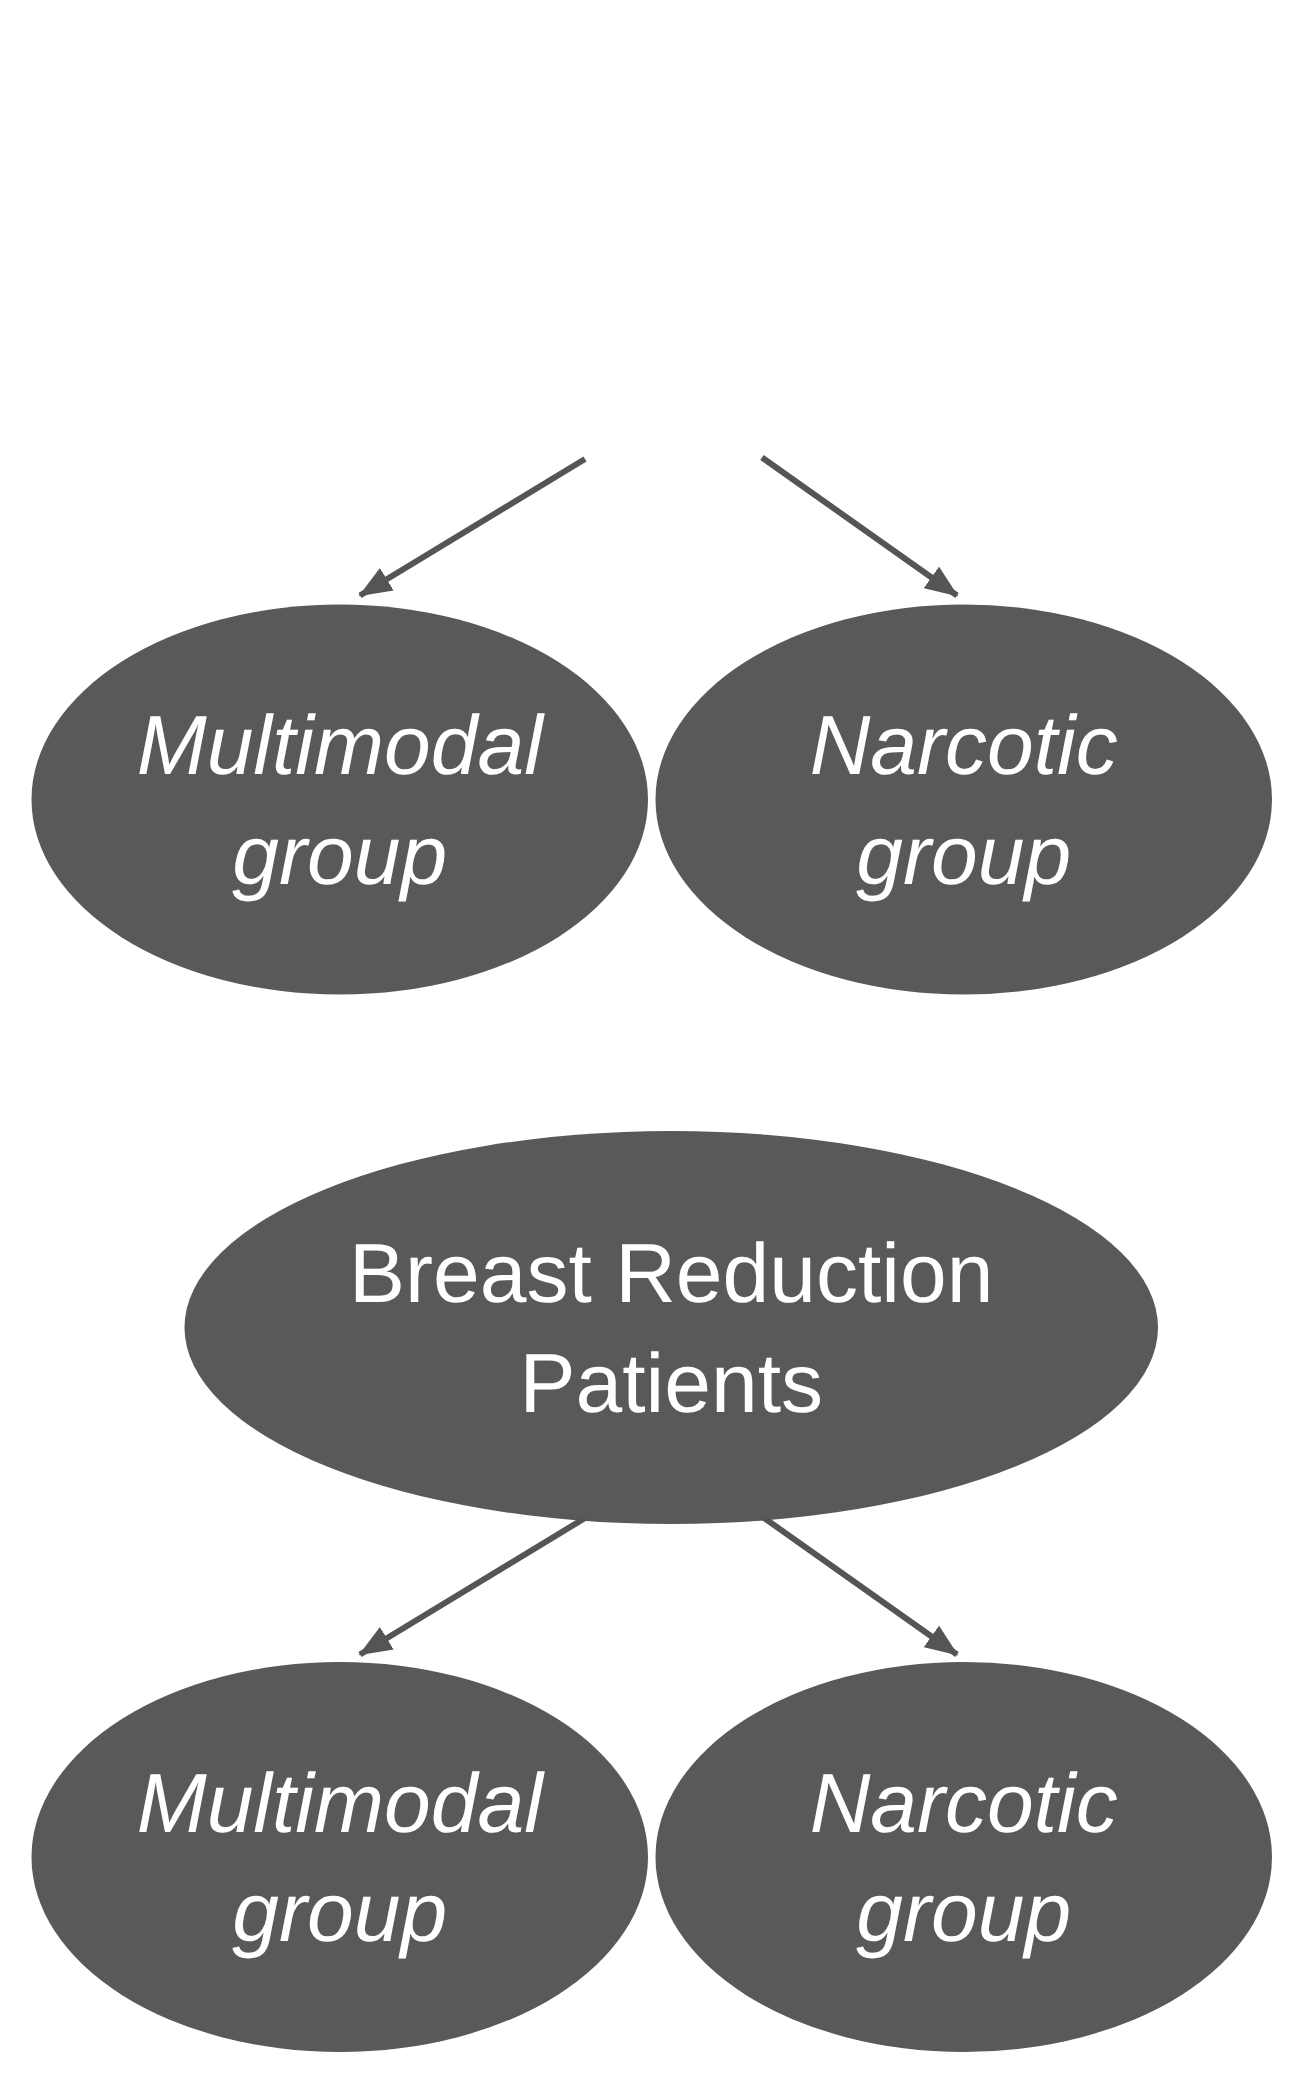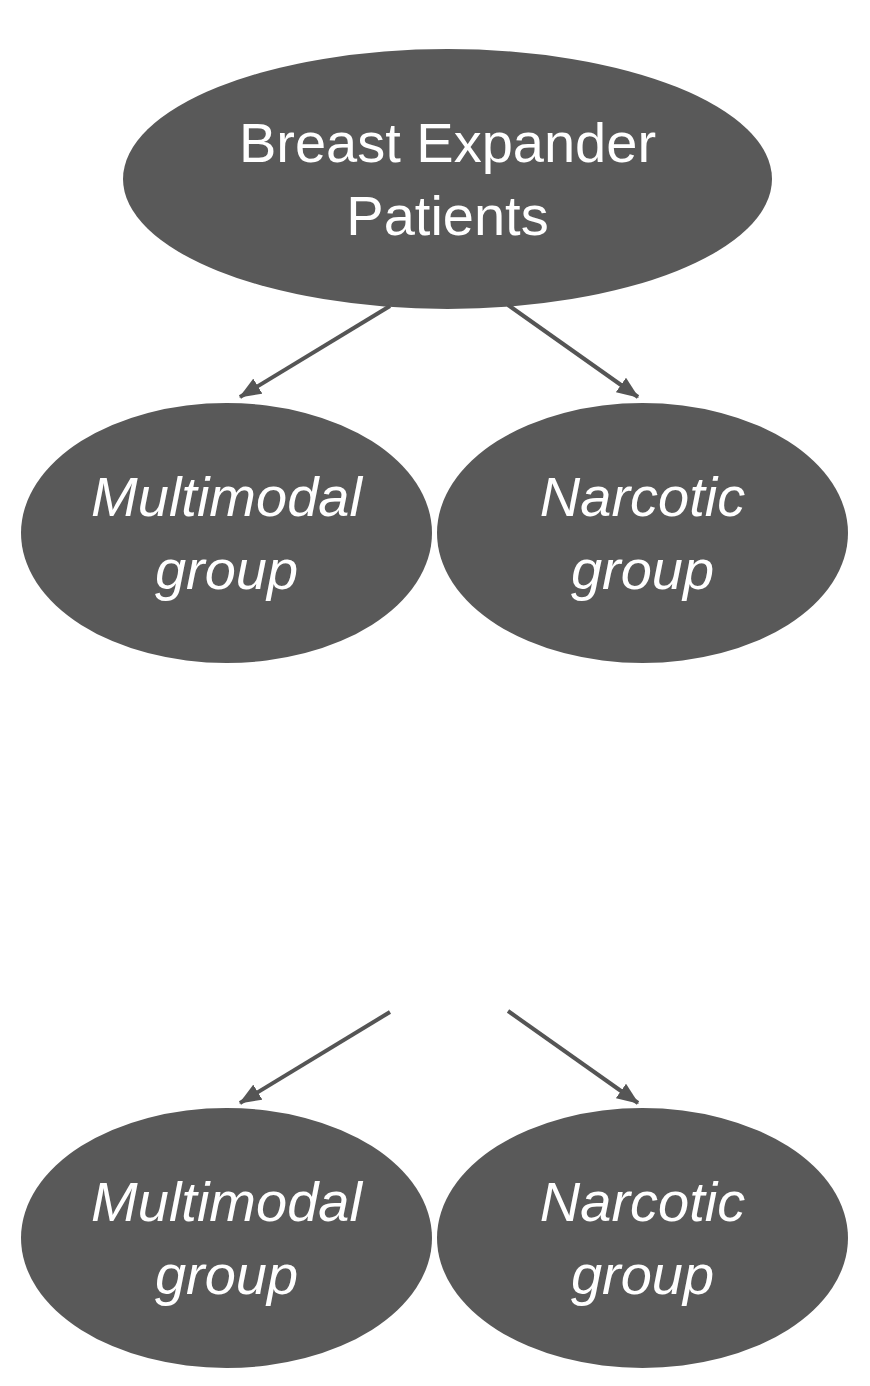--- a/index.html
+++ b/index.html
@@ -55,30 +55,30 @@
   .arrow-layer line {
     stroke: var(--arrow);
     stroke-width: 4;
   }
 </style>
 </head>
 <body>
 
 <div class="canvas">
 
-  <div class="node parent p1">
-    <span class="node-label">Breast Expander Patients</span>
-  </div>
   <div class="node child c1l">
     <span class="node-label">Multimodal group</span>
   </div>
   <div class="node child c1r">
     <span class="node-label">Narcotic group</span>
   </div>
 
+  <div class="node parent p2">
+    <span class="node-label">Breast Reduction Patients</span>
+  </div>
   <div class="node child c2l">
     <span class="node-label">Multimodal group</span>
   </div>
   <div class="node child c2r">
     <span class="node-label">Narcotic group</span>
   </div>
 
   <svg class="arrow-layer" viewBox="0 0 870 1386" aria-hidden="true">
     <defs>
       <marker id="arrowhead" viewBox="0 0 10 8" refX="9.5" refY="4" markerWidth="5.5" markerHeight="4.5" orient="auto-start-reverse">

